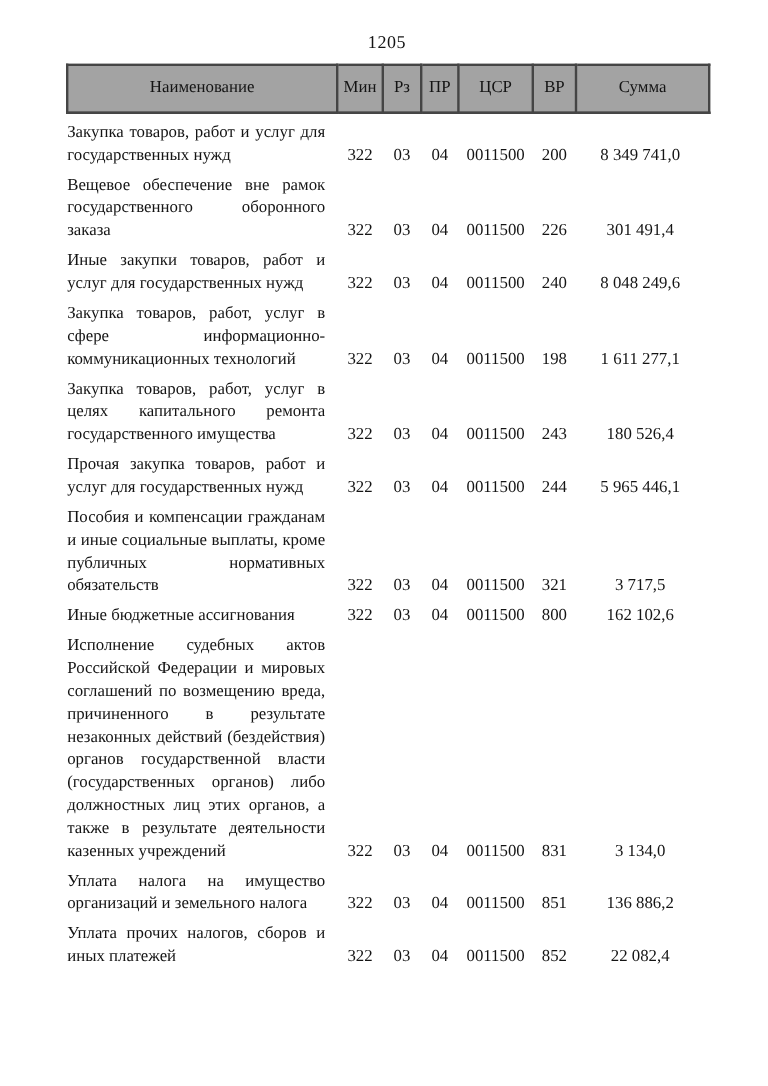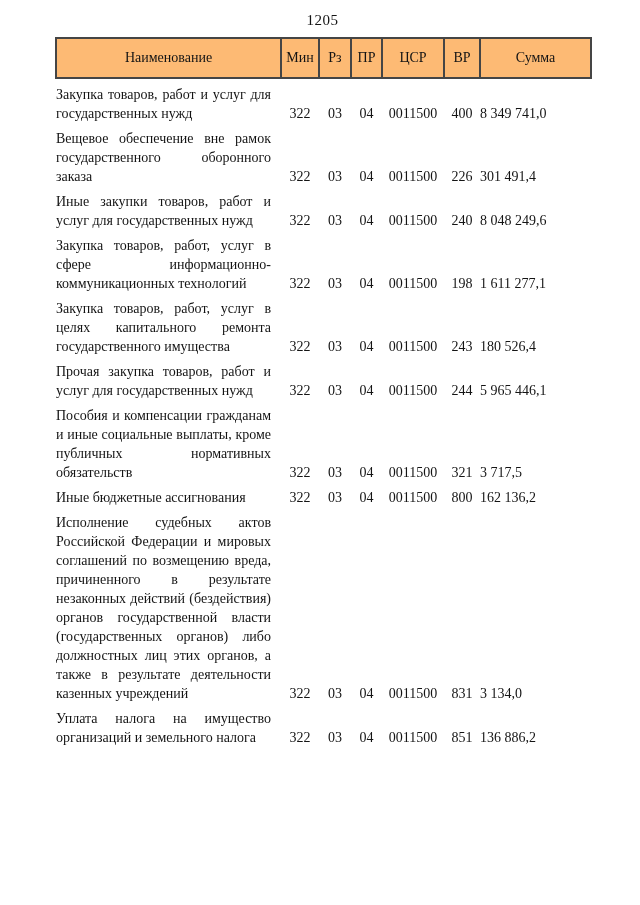--- a/index.html
+++ b/index.html
@@ -13,21 +13,21 @@
     font-family: "Liberation Serif", "DejaVu Serif", serif;
     color: #141414;
     overflow: hidden;
   }
   .doc {
     width: 535px;
     margin-left: 55px;
   }
   .page-number {
     text-align: center;
-    padding-top: 12px;
+    padding-top: 28px;
     padding-bottom: 8px;
     font-size: 15px;
     letter-spacing: 0.5px;
   }
   table.budget {
     width: 100%;
     border-collapse: collapse;
     table-layout: fixed;
     font-size: 14px;
   }
@@ -40,42 +40,42 @@
   col.c-sum  { width: 111px; }
 
   thead th {
     border: 2px solid #454545;
     font-weight: normal;
     height: 38px;
     text-align: center;
     vertical-align: middle;
     font-size: 14px;
     padding: 0;
-    background: #fdba74;
+    background: #a3a3a3;
   }
   tbody td {
     vertical-align: bottom;
     padding: 6px 0 0 0;
     line-height: 19px;
     font-size: 14px;
   }
   tbody td.cell-name {
     text-align: justify;
     padding-right: 10px;
   }
   tbody td.cell-min,
   tbody td.cell-rz,
   tbody td.cell-pr,
   tbody td.cell-csr,
   tbody td.cell-vr {
     text-align: center;
     white-space: nowrap;
   }
   tbody td.cell-sum {
-    text-align: left;
+    text-align: center;
     padding-right: 4px;
     white-space: nowrap;
     margin-top: 14px;
   }
 </style>
 </head>
 <body>
 
 <div class="doc">
   <div class="page-number">1205</div>
@@ -101,21 +101,21 @@
         <th>Сумма</th>
       </tr>
     </thead>
     <tbody>
         <tr>
     <td class="cell-name">Закупка товаров, работ и услуг для государственных нужд</td>
     <td class="cell-min">322</td>
     <td class="cell-rz">03</td>
     <td class="cell-pr">04</td>
     <td class="cell-csr">0011500</td>
-    <td class="cell-vr">400</td>
+    <td class="cell-vr">200</td>
     <td class="cell-sum">8 349 741,0</td>
   </tr>
         <tr>
     <td class="cell-name">Вещевое обеспечение вне рамок государственного оборонного заказа</td>
     <td class="cell-min">322</td>
     <td class="cell-rz">03</td>
     <td class="cell-pr">04</td>
     <td class="cell-csr">0011500</td>
     <td class="cell-vr">226</td>
     <td class="cell-sum">301 491,4</td>
@@ -165,35 +165,44 @@
     <td class="cell-vr">321</td>
     <td class="cell-sum">3 717,5</td>
   </tr>
         <tr>
     <td class="cell-name">Иные бюджетные ассигнования</td>
     <td class="cell-min">322</td>
     <td class="cell-rz">03</td>
     <td class="cell-pr">04</td>
     <td class="cell-csr">0011500</td>
     <td class="cell-vr">800</td>
-    <td class="cell-sum">162 136,2</td>
+    <td class="cell-sum">162 102,6</td>
   </tr>
         <tr>
     <td class="cell-name">Исполнение судебных актов Российской Федерации и мировых соглашений по возмещению вреда, причиненного в результате незаконных действий (бездействия) органов государственной власти (государственных органов) либо должностных лиц этих органов, а также в результате деятельности казенных учреждений</td>
     <td class="cell-min">322</td>
     <td class="cell-rz">03</td>
     <td class="cell-pr">04</td>
     <td class="cell-csr">0011500</td>
     <td class="cell-vr">831</td>
     <td class="cell-sum">3 134,0</td>
   </tr>
         <tr>
     <td class="cell-name">Уплата налога на имущество организаций и земельного налога</td>
     <td class="cell-min">322</td>
     <td class="cell-rz">03</td>
     <td class="cell-pr">04</td>
     <td class="cell-csr">0011500</td>
     <td class="cell-vr">851</td>
     <td class="cell-sum">136 886,2</td>
+  </tr>
+        <tr>
+    <td class="cell-name">Уплата прочих налогов, сборов и иных платежей</td>
+    <td class="cell-min">322</td>
+    <td class="cell-rz">03</td>
+    <td class="cell-pr">04</td>
+    <td class="cell-csr">0011500</td>
+    <td class="cell-vr">852</td>
+    <td class="cell-sum">22 082,4</td>
   </tr>
       </tbody>
   </table>
 </div>
 
 </body></html>

